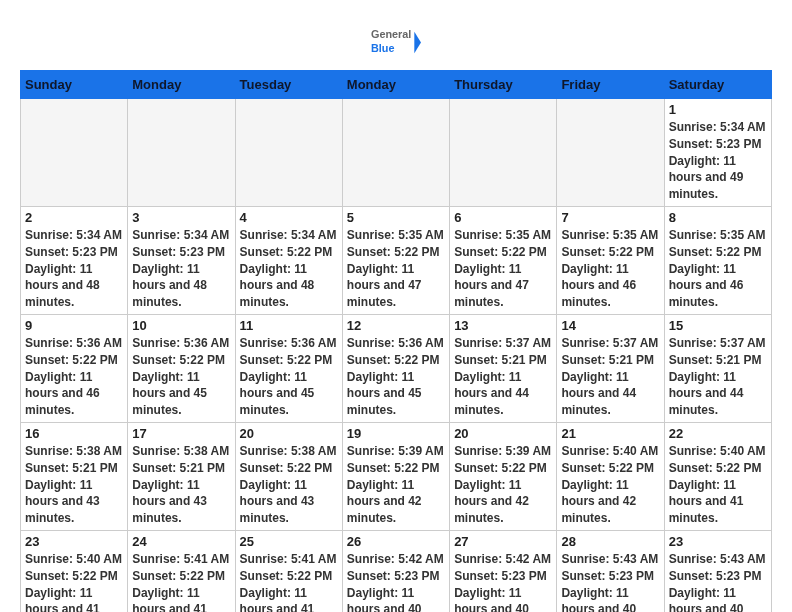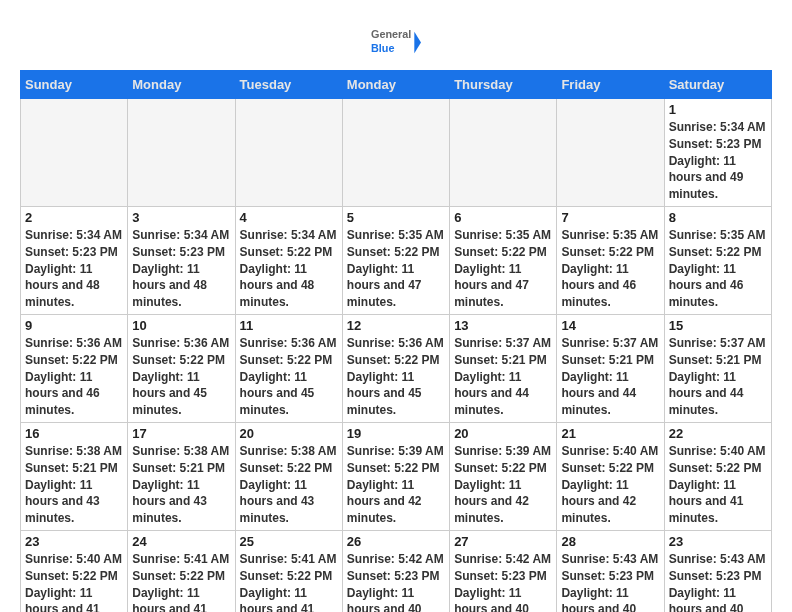--- a/index.html
+++ b/index.html
@@ -37,21 +37,21 @@
       width: 100%;
       padding: 0 10px;
     }
     table {
       width: 100%;
       border-collapse: collapse;
       table-layout: fixed;
     }
     thead th {
       background-color: #1a73e8;
-      color: #e5e5e5;
+      color: #0f172a;
       font-size: 13px;
       font-weight: bold;
       padding: 6px 4px;
       text-align: left;
       border: 1px solid #1a73e8;
     }
     tbody td {
       border: 1px solid #ccc;
       vertical-align: top;
       padding: 3px 4px;

